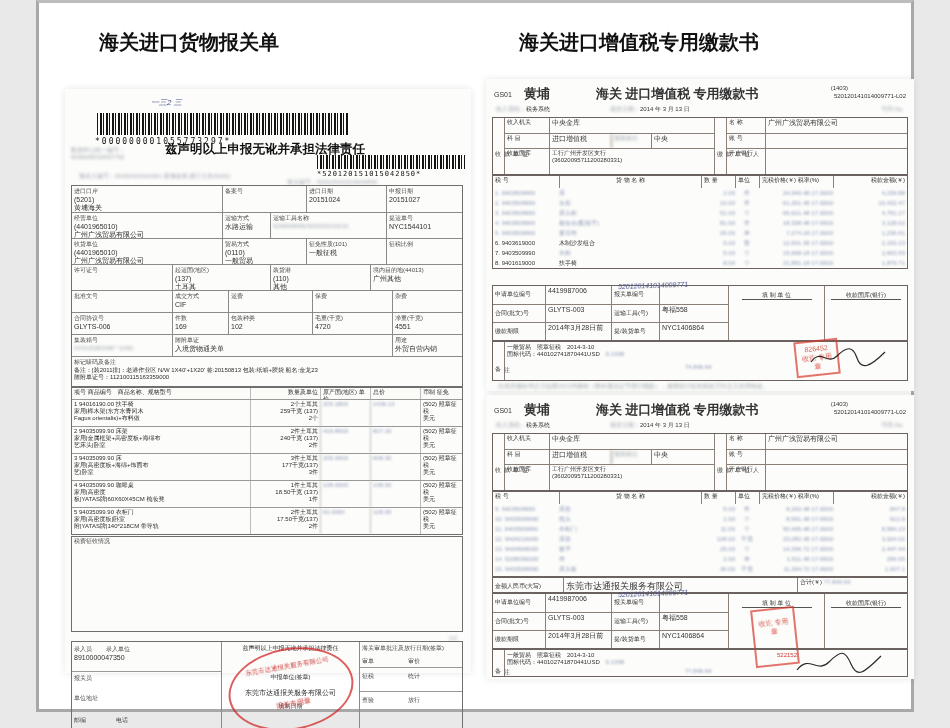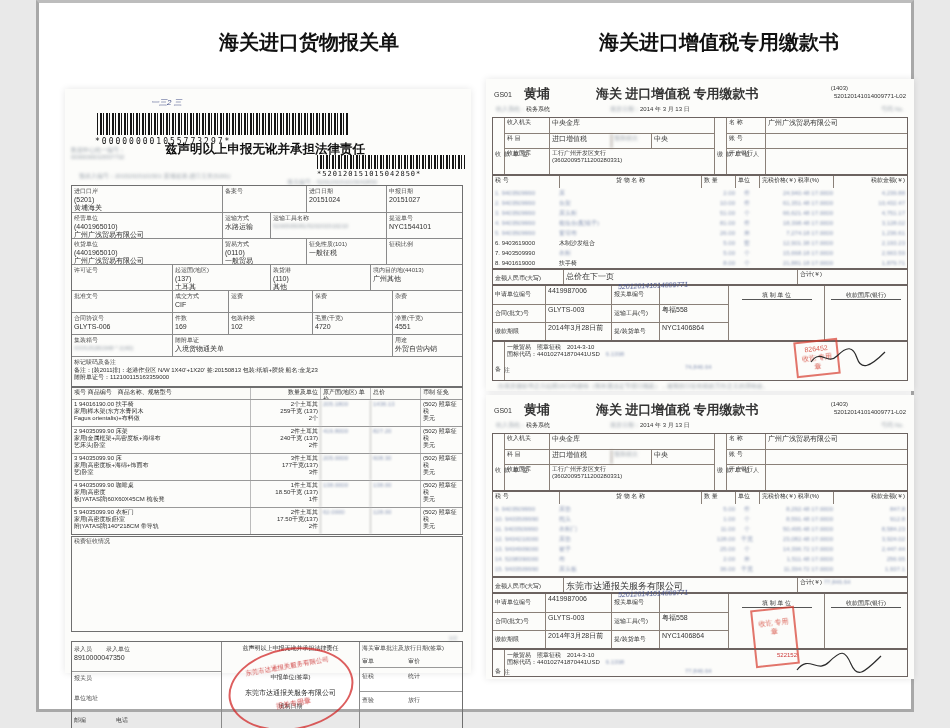--- a/index.html
+++ b/index.html
@@ -3,21 +3,21 @@
 <meta charset="utf-8">
 <style>
   html,body{margin:0;padding:0;}
   body{width:950px;height:728px;background:#e9e9e9;font-family:"Liberation Sans",sans-serif;position:relative;overflow:hidden;color:#333;}
   .panel{position:absolute;left:36px;top:0;width:878px;height:712px;background:#ffffff;border:3px solid #a8a8a8;border-top-color:#bdbdbd;box-sizing:border-box;}
   .footerbar{position:absolute;left:0;right:0;bottom:0;height:46px;background:#e8e8e8;border-top:1px solid #d0d0d0;}
   .logo{position:absolute;right:18px;top:12px;font-size:19px;letter-spacing:0;}
   .logo .br{color:#1b75bc;font-weight:bold;margin-right:4px;}
   .logo .b1{color:#1d2430;font-weight:bold;}
   .logo .b2{color:#2a3240;font-weight:normal;}
-  .ptitle{position:absolute;top:26px;font-size:20px;font-weight:bold;color:#111;text-align:center;}
+  .ptitle{position:absolute;top:26px;font-size:20px;font-weight:bold;color:#111;}
   .doc{position:absolute;background:#fcfcfa;box-shadow:0 0 7px rgba(0,0,0,0.10);}
   .doc *{box-sizing:border-box;}
   
   .t6{font-size:6px;line-height:7px;} .t7{font-size:7px;line-height:8px;} .t8{font-size:8px;line-height:9px;}
   .lb{color:#4a4a4a;font-size:6px;}
   .pre{white-space:pre-line;}
   .bl{filter:blur(1.2px);color:#8d9ab8;} 
   .blg{filter:blur(1.4px);color:#9aa2ab;} 
   .hand{color:#445089;filter:blur(0.6px);font-style:italic;}
   .barcode{background:repeating-linear-gradient(90deg,#141414 0 1px,transparent 1px 3px,#141414 3px 5px,transparent 5px 6px);}
@@ -374,25 +374,20 @@
               <div style="width:66px;padding-left:2px;">8. 9401619000</div>
               <div style="width:142px;">扶手椅</div>
               <div class="bl" style="width:34px;text-align:right;">8.00</div>
               <div class="bl" style="width:24px;text-align:center;">个</div>
               <div class="bl" style="width:74px;text-align:right;">21,881.18  17.0000</div>
               <div class="bl" style="flex:1;text-align:right;padding-right:2px;">1,879.71</div>
             </div>
         </div>
       </div>
 
-      <div class="vbox" style="top:190px;height:16px;display:flex;">
-        <div class="vc t6" style="width:70px;padding-top:5px;">金额人民币(大写)</div>
-        <div class="vc t8" style="flex:1;padding-top:2px;">总价在下一页</div>
-        <div class="vc t6" style="width:110px;">合计(￥)</div>
-      </div>
 
       <div class="vbox" style="top:206px;height:56px;display:flex;">
         <div style="width:236px;border-right:1px solid #8a8078;position:relative;">
           <div class="vrow" style="height:18px;border-top:none;">
               <div class="vc t6" style="width:52px;padding-top:5px;">申请单位编号</div>
               <div class="vc t7" style="width:66px;">4419987006</div>
               <div class="vc t6" style="width:48px;padding-top:5px;">报关单编号</div>
               <div class="vc" style="flex:1;"></div>
             </div>
           <div class="vrow" style="height:18px;">

